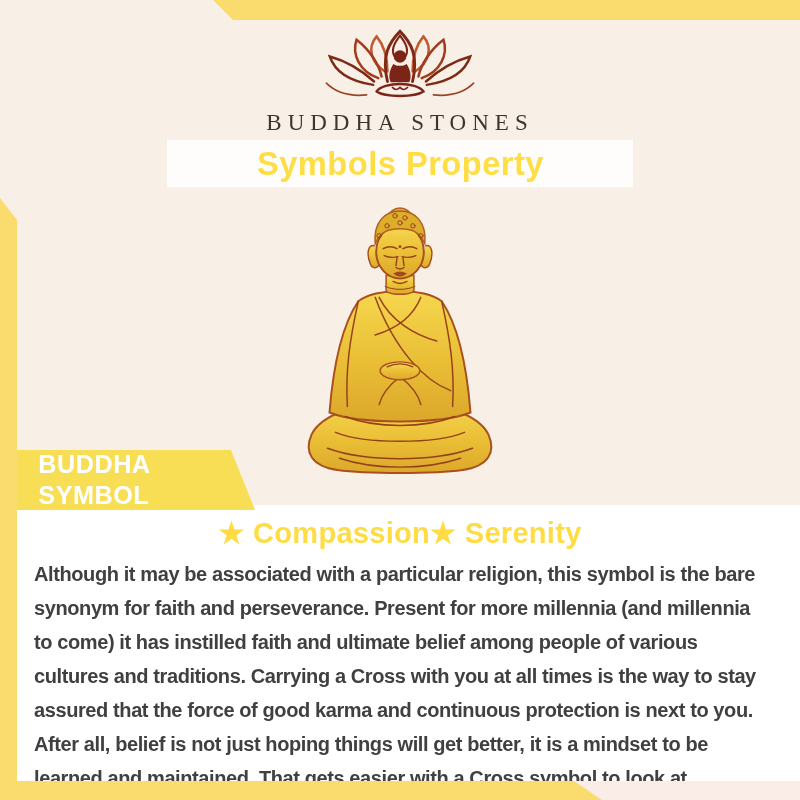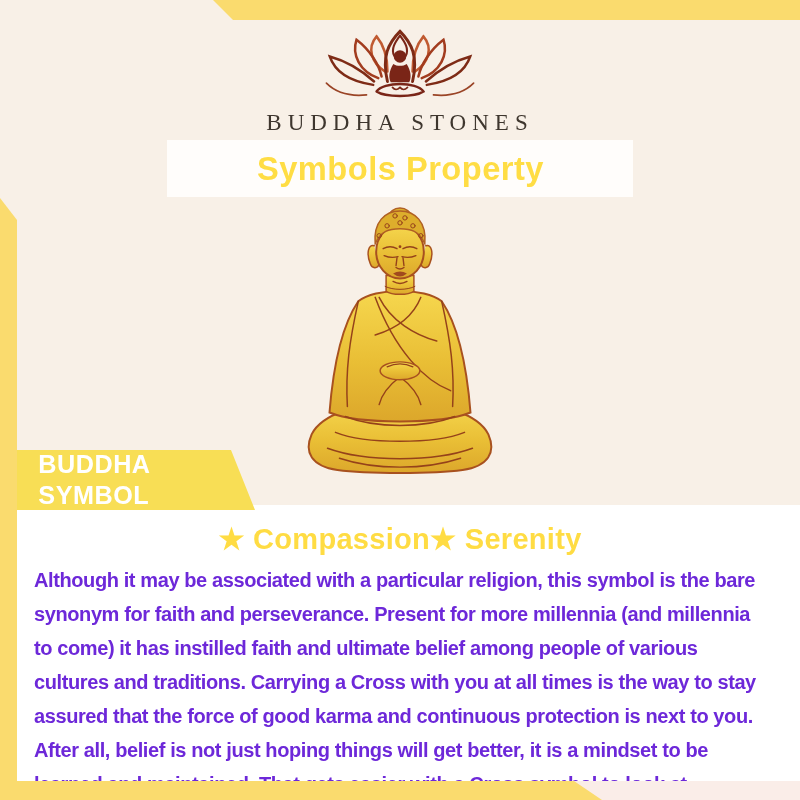--- a/index.html
+++ b/index.html
@@ -46,21 +46,21 @@
   .logo-wrap{
     position:absolute;top:28px;left:0;width:800px;text-align:center;z-index:3;
   }
   .logo-wrap svg{display:inline-block;}
   .brand-name{
     position:absolute;top:110px;left:0;width:800px;text-align:center;
     font-family:"Liberation Serif",serif;
     font-size:23px;color:#3E362E;letter-spacing:6px;font-weight:normal;z-index:3;
   }
   .banner{
-    position:absolute;top:140px;left:167px;width:466px;height:57px;
+    position:absolute;top:140px;left:167px;width:466px;height:47px;
     background:#FFFDFB;display:flex;align-items:center;justify-content:center;
     z-index:3;
   }
   .banner-title{
     font-size:34px;font-weight:bold;color:#FFDD44;letter-spacing:.5px;
     transform:scaleX(.96);
   }
   
   .statue-wrap{
     position:absolute;top:202px;left:0;width:800px;text-align:center;z-index:2;
@@ -75,26 +75,26 @@
   .section-ribbon span{
     color:#FFFFFF;font-size:26px;font-weight:bold;letter-spacing:.5px;
     padding-left:22px;transform:scaleX(.97);transform-origin:left;
   }
   
   .text-panel{
     position:absolute;top:505px;left:0;width:800px;height:276px;
     background:#FFFFFF;z-index:3;
   }
   .headline{
-    margin-top:17px;text-align:center;
+    margin-top:11px;text-align:center;
     font-size:29px;font-weight:bold;color:#FFDC43;letter-spacing:.3px;
   }
   .paragraph{
     margin:7px 30px 0 34px;
-    font-size:20px;font-weight:bold;color:#6d28d9;
+    font-size:20px;font-weight:bold;color:#404040;
     line-height:34px;letter-spacing:-0.4px;
     text-align:left;white-space:pre-line;
   }
 </style>
 </head>
 <body>
 
 <div class="canvas">
 
   <div class="top-ribbon"></div>

